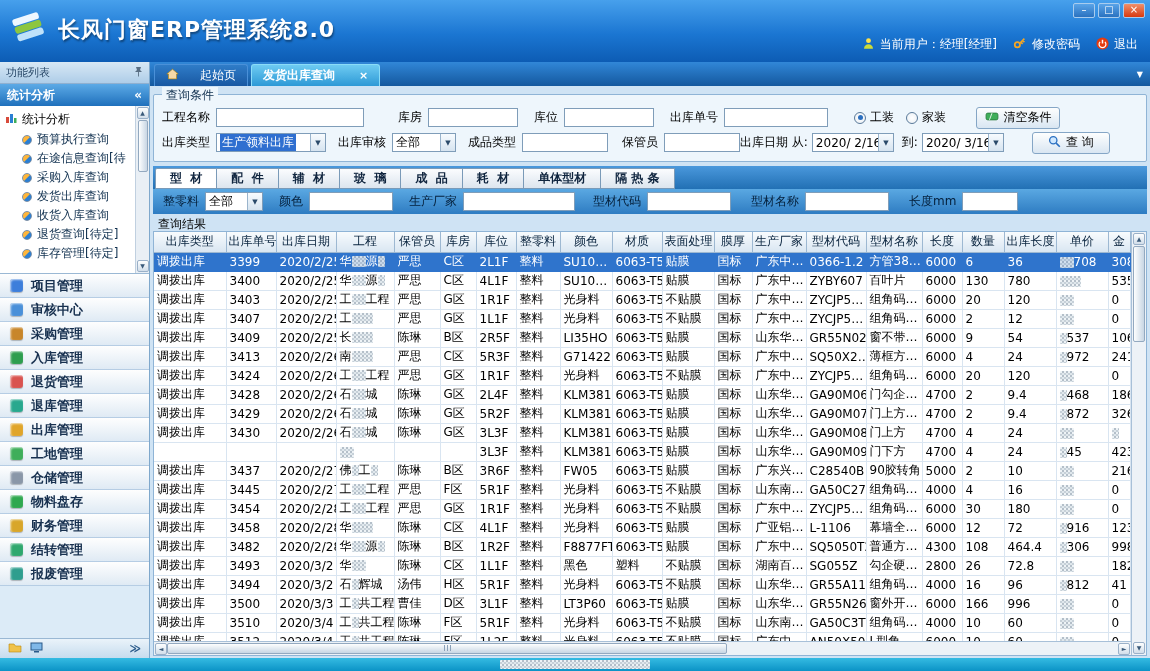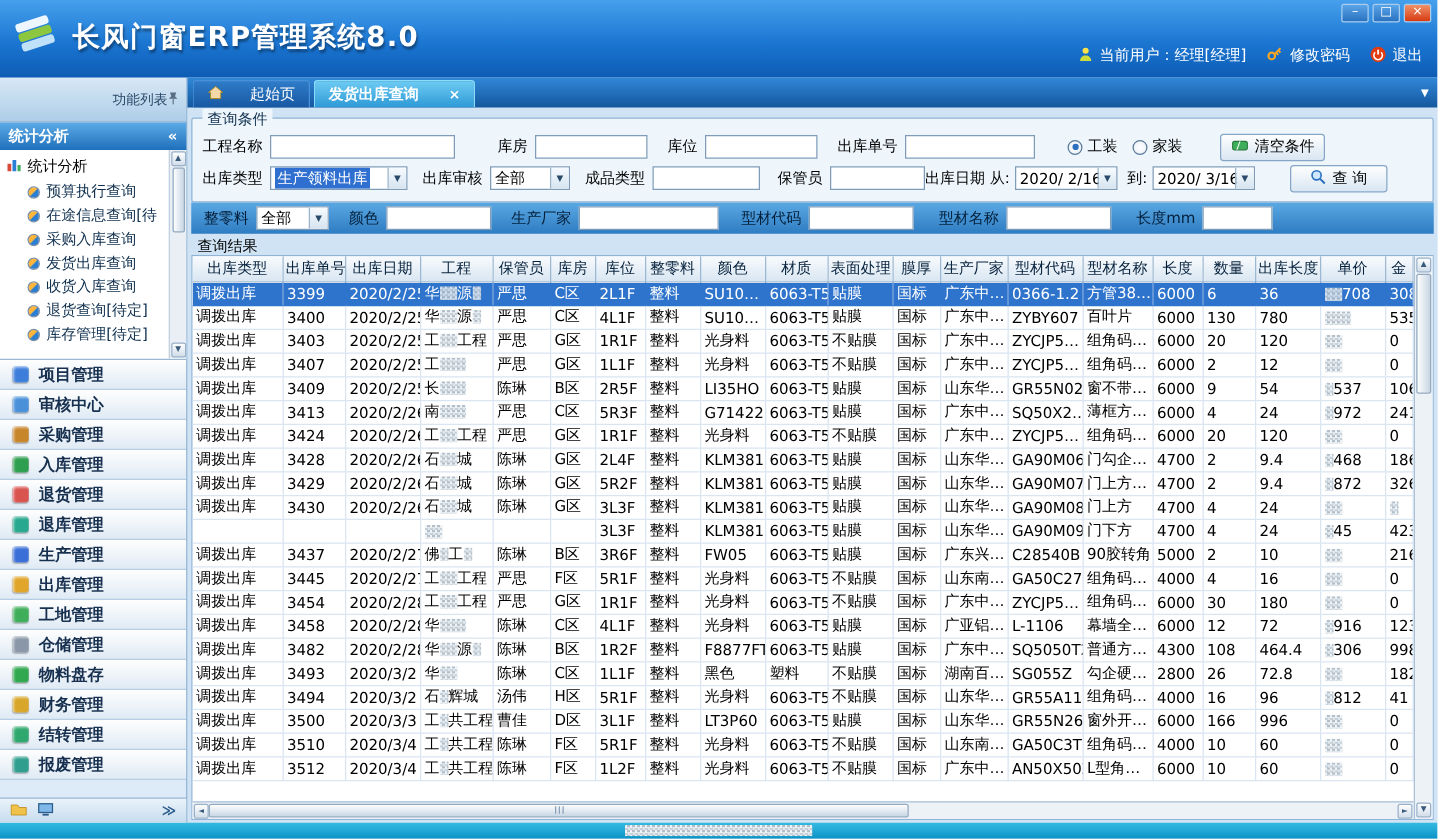--- a/index.html
+++ b/index.html
@@ -14,21 +14,21 @@
   .win-btn { width:22px; height:15px; border:1px solid #a8ccee; border-radius:2px; background:linear-gradient(#5aa4e8,#2a72c0); color:#fff; font-size:10px; line-height:12px; text-align:center; cursor:pointer; }
   .win-btn.close { background:linear-gradient(#f0906a,#d83a10); }
   .user-area { position:absolute; right:12px; top:36px; display:flex; align-items:center; gap:16px; font-size:12px; }
   .user-chunk { display:flex; align-items:center; gap:5px; white-space:nowrap; cursor:default; }
 
   
   .main-row { display:flex; height:596px; }
 
   
   .sidebar { width:150px; background:#dcebf7; border-right:1px solid #7fa8cc; display:flex; flex-direction:column; flex:none; }
-  .func-header { height:36px; background:linear-gradient(#d8e8f5,#aecde8); color:#2a4a6a; font-size:11px; padding:0 6px; display:flex; justify-content:flex-end; align-items:center; border-bottom:1px solid #8fb0d0; }
+  .func-header { height:22px; background:linear-gradient(#d8e8f5,#aecde8); color:#2a4a6a; font-size:11px; padding:0 6px; display:flex; justify-content:space-between; align-items:center; border-bottom:1px solid #8fb0d0; }
   .stats-header { height:22px; background:linear-gradient(#5caae6,#1f70bc); color:#fff; font-weight:bold; font-size:12px; display:flex; align-items:center; justify-content:space-between; padding:0 7px; cursor:pointer; }
   .tree-panel { height:168px; background:#fff; border-bottom:1px solid #9ab8d4; display:flex; overflow:hidden; flex:none; }
   .tree-content { flex:1; padding:3px 0 0 5px; overflow:hidden; }
   .tree-root { display:flex; gap:5px; align-items:center; font-size:12px; padding:2px 0; white-space:nowrap; cursor:pointer; }
   .tree-item { display:flex; gap:5px; align-items:center; padding:1px 0 1px 17px; font-size:12px; white-space:nowrap; cursor:pointer; color:#10304f; }
   .dot { width:10px; height:10px; border-radius:50%; background:linear-gradient(135deg,#ffb63a 45%,#2a7fd4 55%); border:1px solid #7a90a8; flex:none; }
   .tree-scroll { width:14px; background:#e9eff5; border-left:1px solid #c0d0e0; display:flex; flex-direction:column; align-items:center; padding:1px; flex:none; }
   .scroll-arrow { width:12px; height:12px; background:linear-gradient(#fdfefe,#d2deea); border:1px solid #9ab0c8; border-radius:2px; font-size:6px; line-height:10px; text-align:center; color:#3a5a7a; cursor:pointer; flex:none; }
   .vtrack-s { flex:1; width:12px; padding-top:1px; }
   .vthumb-s { width:10px; height:52px; margin:0 auto; background:linear-gradient(90deg,#fdfefe,#c8d6e4); border:1px solid #93a9c0; border-radius:2px; cursor:grab; }
@@ -227,24 +227,20 @@
         </div>
         <div class="menu-item">
           <span class="mi-icon" style="background:#d9534f"></span>
           <span>退货管理</span>
         </div>
         <div class="menu-item">
           <span class="mi-icon" style="background:#28a88e"></span>
           <span>退库管理</span>
         </div>
         <div class="menu-item">
-          <span class="mi-icon" style="background:#3a6fd8"></span>
-          <span>生产管理</span>
-        </div>
-        <div class="menu-item">
           <span class="mi-icon" style="background:#e0a52a"></span>
           <span>出库管理</span>
         </div>
         <div class="menu-item">
           <span class="mi-icon" style="background:#3fae5a"></span>
           <span>工地管理</span>
         </div>
         <div class="menu-item">
           <span class="mi-icon" style="background:#8a97a8"></span>
           <span>仓储管理</span>
@@ -350,20 +346,30 @@
           <button class="btn" style="margin-left:28px;width:78px">
             <span><svg width="13" height="13" viewBox="0 0 16 16">
                   <circle cx="6.5" cy="6.5" r="4.5" fill="#cfe8ff" stroke="#2a6fc0" stroke-width="1.6"></circle>
                   <path d="M10 10l4.5 4.5" stroke="#2a6fc0" stroke-width="2"></path>
                 </svg></span>
             <span>查 询</span>
           </button>
         </div>
       </div>
 
+      <div class="mtabs-strip">
+          <div class="mtab active">型  材</div>
+          <div class="mtab">配  件</div>
+          <div class="mtab">辅  材</div>
+          <div class="mtab">玻  璃</div>
+          <div class="mtab">成  品</div>
+          <div class="mtab">耗  材</div>
+          <div class="mtab">单体型材</div>
+          <div class="mtab">隔 热 条</div>
+        </div>
 
       <div class="filter-row">
         <span class="q-label">整零料</span>
         <span class="combo" style="width:58px;margin-left:6px">
             <span class="val">全部</span>
             <span class="dd">▼</span>
           </span>
         <span class="q-label" style="margin-left:16px">颜色</span>
         <input class="tb" style="width: 84px; margin-left: 6px;">
         <span class="q-label" style="margin-left:16px">生产厂家</span>

